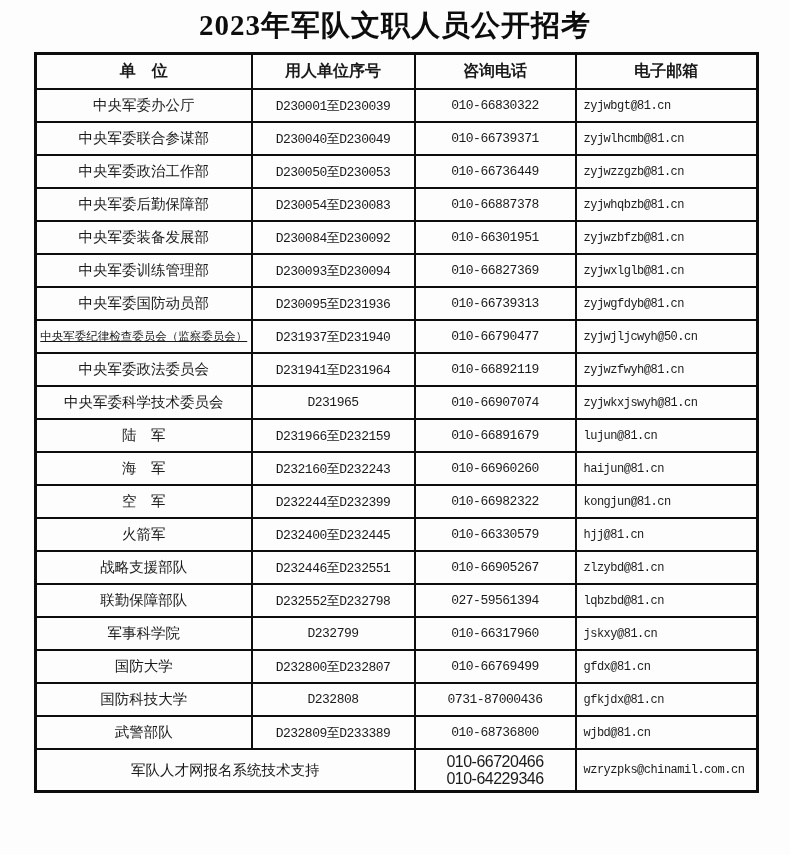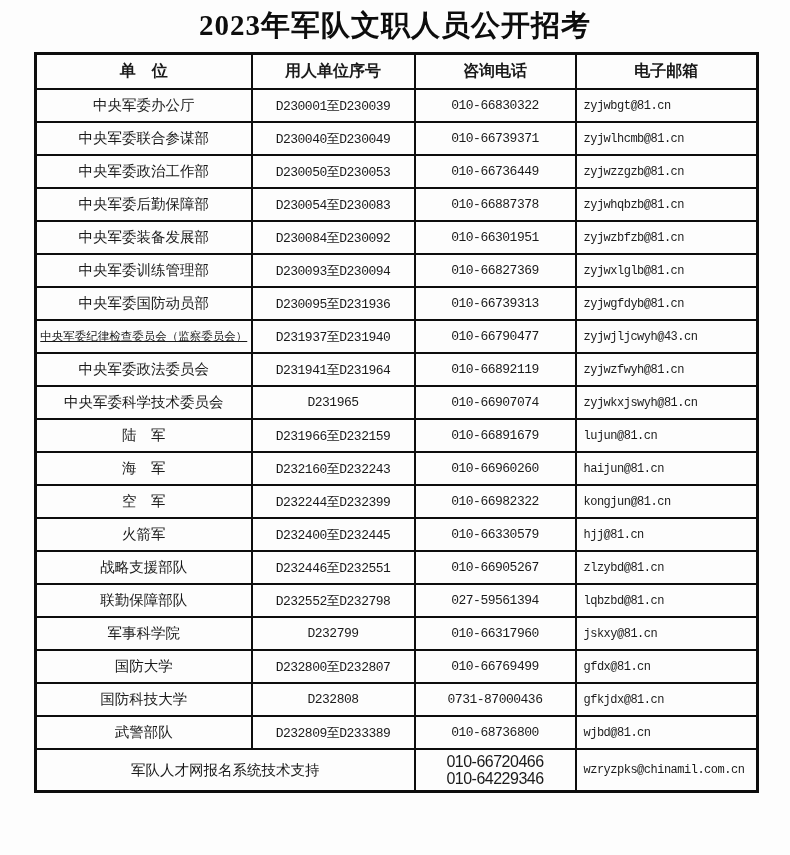--- a/index.html
+++ b/index.html
@@ -151,21 +151,21 @@
         <tr>
           <td class="unit">中央军委国防动员部</td>
           <td class="serial">D230095至D231936</td>
           <td class="phone">010-66739313</td>
           <td class="email">zyjwgfdyb@81.cn</td>
         </tr>
         <tr class="small-unit">
           <td class="unit">中央军委纪律检查委员会（监察委员会）</td>
           <td class="serial">D231937至D231940</td>
           <td class="phone">010-66790477</td>
-          <td class="email">zyjwjljcwyh@43.cn</td>
+          <td class="email">zyjwjljcwyh@50.cn</td>
         </tr>
         <tr>
           <td class="unit">中央军委政法委员会</td>
           <td class="serial">D231941至D231964</td>
           <td class="phone">010-66892119</td>
           <td class="email">zyjwzfwyh@81.cn</td>
         </tr>
         <tr>
           <td class="unit">中央军委科学技术委员会</td>
           <td class="serial">D231965</td>

